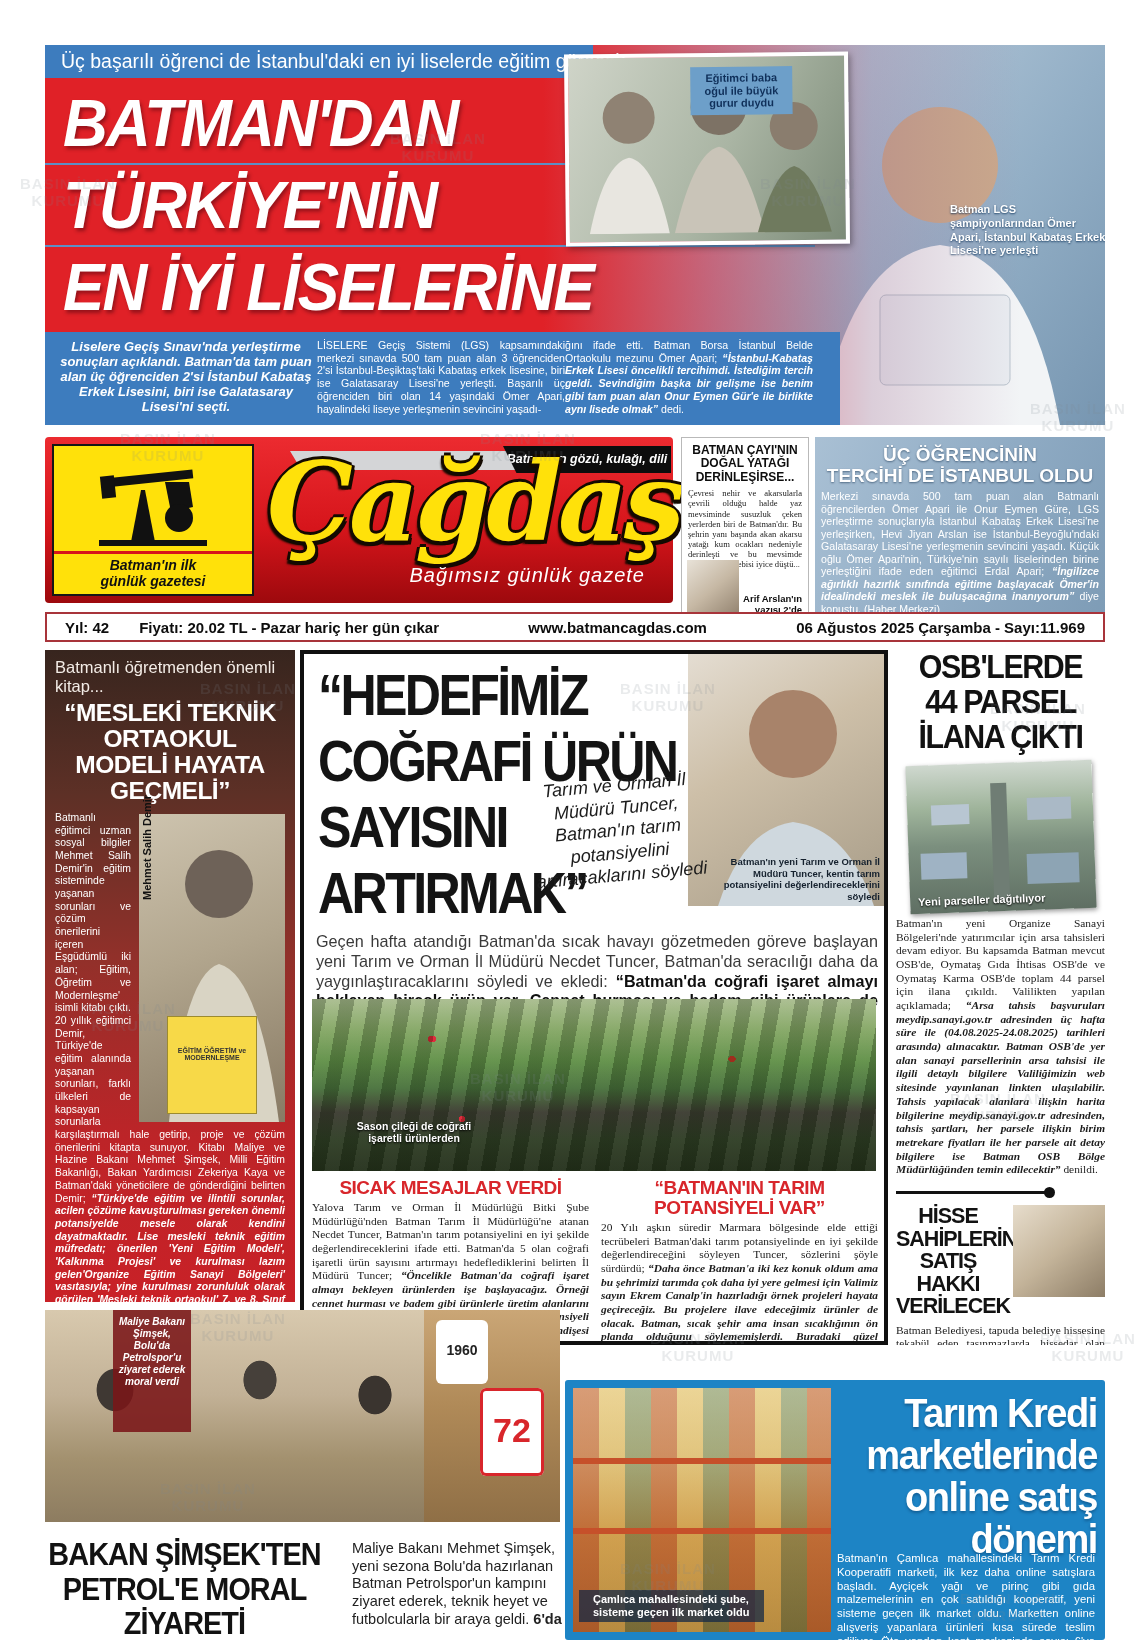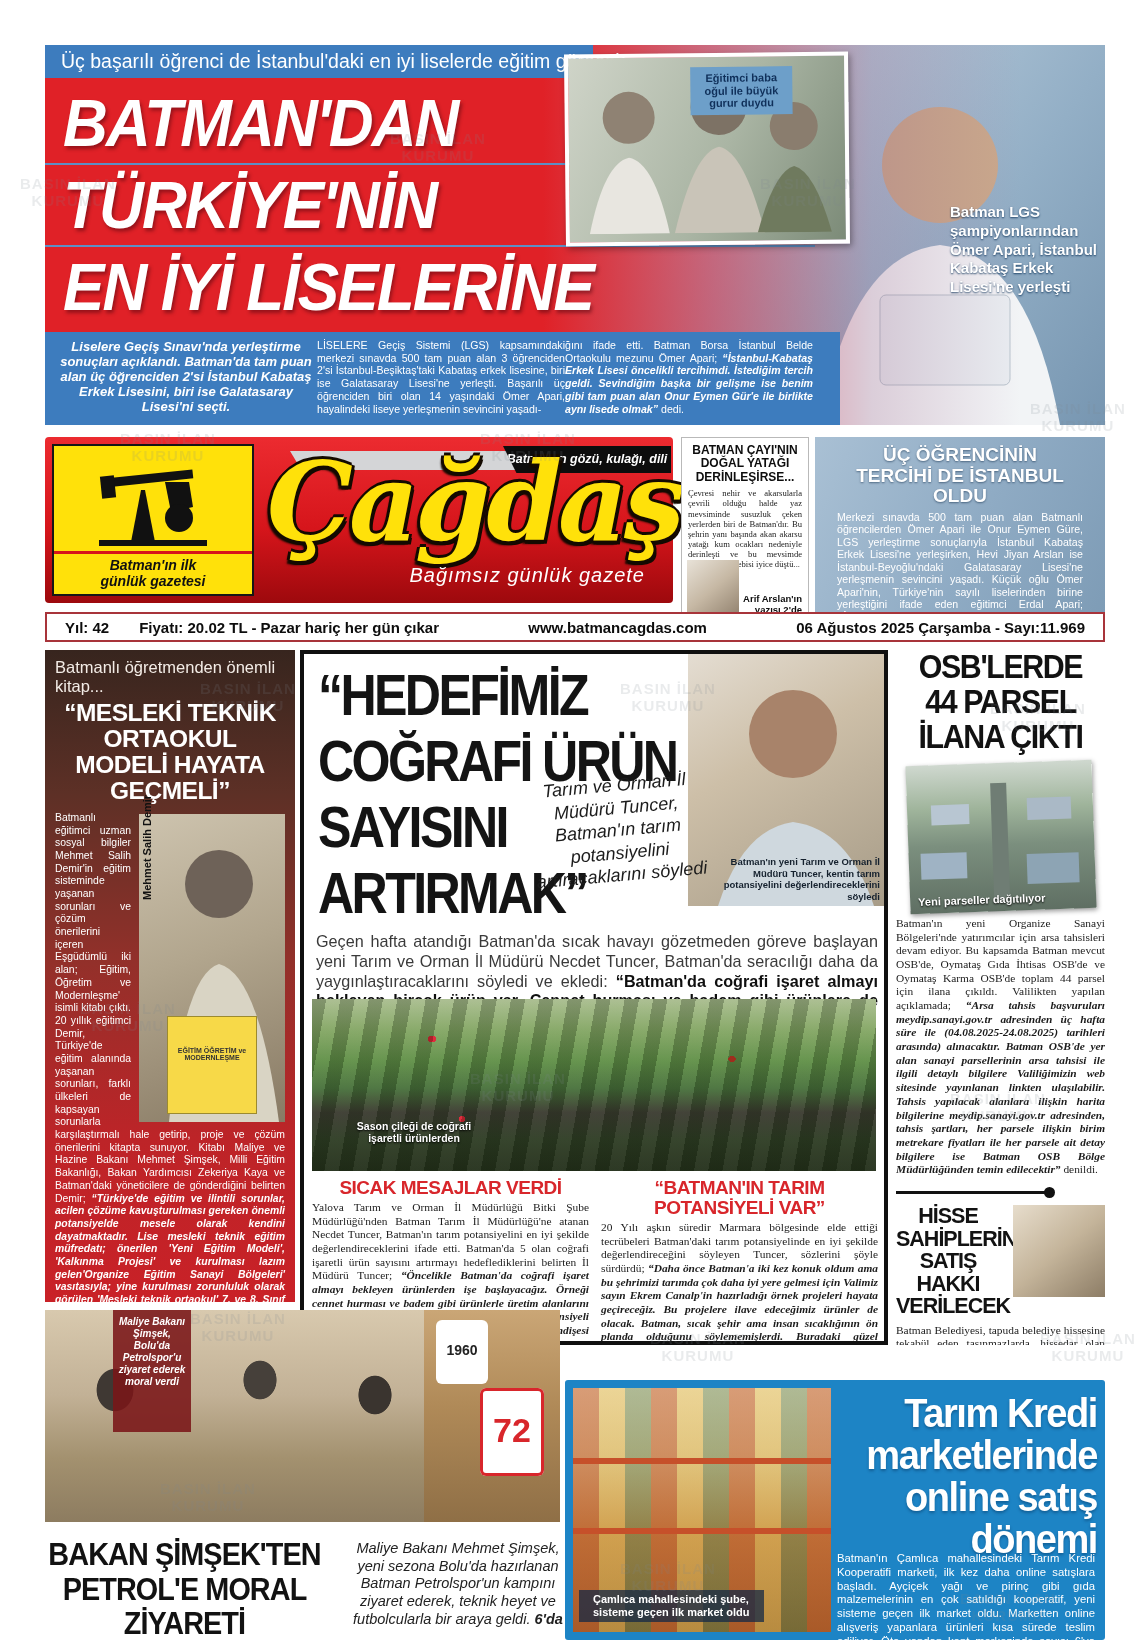--- a/index.html
+++ b/index.html
@@ -25,21 +25,21 @@
   .bluebar{left:0;top:287px;width:795px;height:93px;background:#3d7cbe;display:flex;
      color:#fff;box-sizing:border-box;padding:7px 10px;}
   .bb-lead{width:262px;font-style:italic;font-weight:bold;font-size:13px;line-height:1.16;text-align:center;}
   .bb-col{width:248px;font-size:10.6px;line-height:1.2;}
   .bb-quote{font-weight:bold;font-style:italic;}
   .inset-photo{left:520px;top:8px;width:276px;height:184px;background:
      linear-gradient(115deg,#cfd4c8 0%,#aab5a4 55%,#7c8b78 100%);
      border:4px solid #fff;box-shadow:2px 3px 6px rgba(0,0,0,.35);transform:rotate(-.6deg);}
   .inset-cap{position:absolute;right:52px;top:10px;width:94px;background:#6d9fc9;color:#10305a;
      font-weight:bold;font-size:11px;line-height:1.15;text-align:center;padding:5px 4px;}
-  .right-cap{left:905px;top:158px;width:158px;color:#fff;font-weight:bold;font-size:15px;
+  .right-cap{left:905px;top:158px;width:158px;color:#fff;font-weight:bold;font-size:11px;
      line-height:1.25;text-align:left;text-shadow:0 1px 2px rgba(0,40,80,.8);}
   
   #masthead{left:45px;top:437px;width:1060px;height:175px;}
   .mh-red{left:0;top:0;width:628px;height:166px;background:linear-gradient(#ec2b30 0%,#d6151b 55%,#9d090d 100%);
      border-radius:4px;}
   .mh-graystripe{position:absolute;left:245px;top:14px;width:380px;height:19px;background:#d4d5d7;
      clip-path:polygon(3% 100%,0 0,100% 0,100% 100%);}
   .mh-tagtop{position:absolute;left:458px;top:9px;width:168px;height:27px;background:#0d0d0d;color:#fff;
      font-style:italic;font-weight:bold;font-size:12.5px;line-height:27px;text-align:center;
      clip-path:polygon(8% 100%,0 0,100% 0,100% 100%);}
@@ -58,21 +58,21 @@
      box-sizing:border-box;padding:6px 6px 4px;}
   .tea-title{font-weight:bold;font-size:12px;line-height:1.12;text-align:center;color:#0d0d0d;}
   .tea-body{margin-top:4px;font-family:"Liberation Serif",serif;font-size:8.6px;line-height:1.18;color:#222;text-align:justify;}
   .tea-photo{position:absolute;left:5px;bottom:4px;width:52px;height:58px;
      background:linear-gradient(140deg,#e8e2d8 0%,#c6b8a4 50%,#8f7f6c 100%);}
   .tea-byline{position:absolute;right:6px;bottom:6px;width:66px;font-weight:bold;font-size:9.5px;
      line-height:1.15;text-align:right;color:#0d0d0d;}
   
   .students{left:770px;top:0;width:290px;height:176px;
      background:linear-gradient(115deg,#a9c0d4 0%,#8fabc4 55%,#7e9cb6 100%);
-     box-sizing:border-box;padding:8px 22px;color:#fff;}
+     box-sizing:border-box;padding:8px 6px;color:#fff;}
   .students-title{font-weight:bold;font-size:19px;line-height:1.08;text-align:center;
      text-shadow:0 1px 2px rgba(0,30,60,.5);}
   .students-body{margin-top:4px;font-size:10.6px;line-height:1.18;text-align:justify;}
   .students-body .q{font-weight:bold;font-style:italic;}
   
   #infobar{left:45px;top:612px;width:1060px;height:30px;background:#fff;border:2px solid #a8343a;
      box-sizing:border-box;display:flex;align-items:center;font-weight:bold;font-size:15px;color:#0d0d0d;
      padding:0 18px;gap:30px;white-space:nowrap;}
   #infobar .mid{flex:1;text-align:center;}
   
@@ -151,22 +151,22 @@
      color:#fff;font-style:italic;font-weight:bold;font-size:10px;line-height:1.2;text-align:center;
      box-sizing:border-box;padding:6px 5px;}
   .players-photo{left:424px;top:1310px;width:136px;height:212px;overflow:hidden;
      background:linear-gradient(180deg,#caa676 0%,#b08a58 45%,#8f6f46 100%);}
   .jersey{position:absolute;background:#fff;border-radius:6px;text-align:center;font-weight:bold;}
   .j1{left:12px;top:10px;width:52px;height:64px;color:#222;font-size:14px;line-height:60px;}
   .j2{left:56px;top:78px;width:64px;height:88px;color:#d8262b;font-size:34px;line-height:84px;
       box-shadow:0 0 0 3px #d8262b inset;}
   .simsek-title{left:45px;top:1538px;width:300px;font-weight:bold;font-size:31px;line-height:1.12;
      letter-spacing:-1px;color:#121212;text-align:center;transform:scaleX(.93);transform-origin:left;}
-  .simsek-cap{left:352px;top:1540px;width:212px;font-style:italic;font-size:14.5px;line-height:1.22;
-     color:#222;text-align:center;}
+  .simsek-cap{left:352px;top:1540px;width:212px;font-size:14.5px;line-height:1.22;
+     color:#222;}
   .simsek-cap .pg{font-weight:bold;}
   .tkbox{left:565px;top:1380px;width:540px;height:260px;background:#1d84c5;border-radius:3px;overflow:hidden;}
   .tk-photo{position:absolute;left:8px;top:8px;width:258px;height:244px;overflow:hidden;
      background:
        repeating-linear-gradient(90deg,rgba(200,90,30,.5) 0 26px,rgba(240,200,80,.45) 26px 52px,rgba(90,130,60,.4) 52px 78px),
        linear-gradient(180deg,#e8dfd0 0%,#d4c0a0 30%,#b77f4e 60%,#8a5a33 100%);}
   .tk-shelf{position:absolute;left:0;width:100%;height:6px;background:#c6502a;}
   .tk-cap{position:absolute;left:6px;bottom:10px;background:rgba(20,40,70,.75);color:#fff;
      font-weight:bold;font-size:11px;line-height:1.2;padding:3px 14px;}
   .tk-title{position:absolute;left:270px;top:12px;width:262px;text-align:right;color:#fff;

